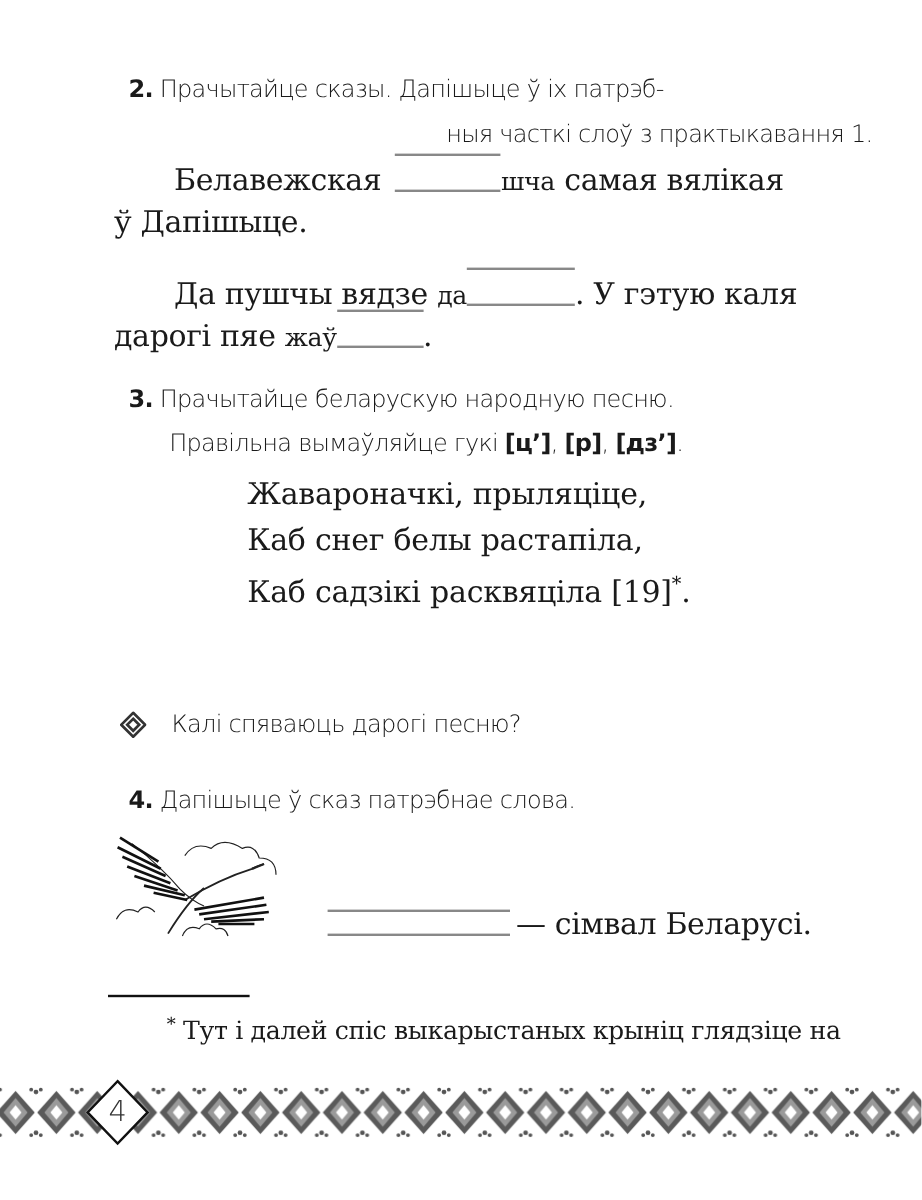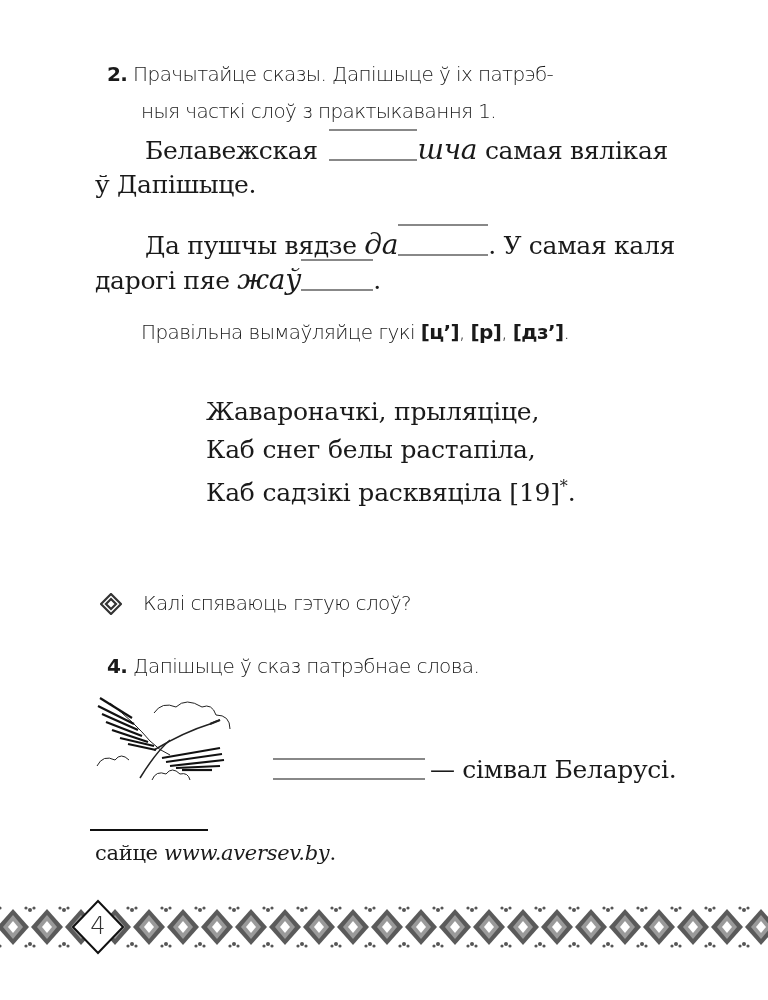--- a/index.html
+++ b/index.html
@@ -4,74 +4,75 @@
   <style>
     html, body { margin:0; padding:0; background:#ffffff; }
     body { width:768px; height:1000px; position:relative; overflow:hidden; color:#1a1a1a; }
     .sans { font-family: "DejaVu Sans", "Liberation Sans", sans-serif; }
     .serif { font-family: "DejaVu Serif", "Liberation Serif", serif; }
     .abs { position:absolute; }
     .task { font-size:20px; line-height:37px; letter-spacing:-0.6px; font-weight:300; }
     .task .num { font-weight:bold; }
     .task b { font-weight:bold; }
     .body-text { font-size:25px; line-height:40px; letter-spacing:-0.3px; }
-    .script { font-family: "DejaVu Serif", "Liberation Serif", serif; font-style:italic; font-size:28px; }
+    .script { font-family: "DejaVu Serif", "Liberation Serif", serif; font-size:21px; }
     .blank { display:inline-block; position:relative; height:22px; vertical-align:baseline; }
     .blank::before, .blank::after { content:""; position:absolute; left:0; right:0; height:2px; background:#888; }
     .blank::before { top:-8px; }
     .blank::after { bottom:-2px; }
     .poem { font-size:25px; line-height:37.5px; letter-spacing:-0.2px;margin-left:21px; }
     .footnote { font-size:21px; line-height:31px; letter-spacing:-0.3px; }
     .border-strip { left:0; top:905px; width:768px; height:45px; }
   </style>
 </head>
 <body>
 
 <div class="abs sans task" style="left:107px; top:56px; width:620px;">
   <div><span class="num">2.</span> <span>Прачытайце сказы. Дапішыце ў іх патрэб-</span></div>
-  <div style="padding-left:34px;">ныя часткі слоў з практыкавання 1.</div>
+  <div style="padding-left:34px;text-align:right;">ныя часткі слоў з практыкавання 1.</div>
 </div>
 
 <div class="abs serif body-text" style="left:145px; top:130px;">
   <span>Белавежская</span>
   <span class="blank" style="width:88px; margin-left:4px;"></span><span class="script">шча</span>
   <span>самая вялікая</span>
 </div>
 <div class="abs serif body-text" style="left:95px; top:165px;">ў Дапішыце.</div>
 
 <div class="abs serif body-text" style="left:145px; top:225px;">
   <span>Да пушчы вядзе</span>
-  <span class="script">да</span><span class="blank" style="width:90px;"></span><span>. У самая каля</span>
+  <span class="script">да</span><span class="blank" style="width:90px;"></span><span>. У гэтую каля</span>
 </div>
 
 <div class="abs serif body-text" style="left:95px; top:260px;">
   <span>дарогі пяе</span>
   <span class="script">жаў</span><span class="blank" style="width:72px;"></span><span>.</span>
 </div>
 
 <div class="abs sans task" style="left:107px; top:314px; width:620px;">
+  <div><span class="num">3.</span> <span>Прачытайце беларускую народную песню.</span></div>
   <div style="padding-left:34px;">
     <span>Правільна вымаўляйце гукі</span>
     <b>[ц’]</b><span>, </span><b>[р]</b><span>, </span><b>[дз’]</b><span>.</span>
   </div>
 </div>
 
 <div class="abs serif poem" style="left:185px; top:393px;">
   <div>Жавароначкі, прыляціце,</div>
   <div>Каб снег белы растапіла,</div>
   <div><span>Каб садзікі расквяціла [19]</span><sup style="font-size:16px;">*</sup><span>.</span></div>
 </div>
 
 <div class="abs" style="left:100px; top:593px; width:22px; height:22px;">
   <svg width="22" height="22" viewBox="0 0 22 22">
     <polygon points="11,1 21,11 11,21 1,11" fill="none" stroke="#333" stroke-width="2.2"></polygon>
     <polygon points="11,6 16,11 11,16 6,11" fill="none" stroke="#333" stroke-width="2.2"></polygon>
   </svg>
 </div>
-<div class="abs sans task" style="left:143px; top:585px;">Калі спяваюць гэтую слоў?</div>
+<div class="abs sans task" style="left:143px; top:585px;">Калі спяваюць дарогі песню?</div>
 
 <div class="abs sans task" style="left:107px; top:648px;">
   <span class="num">4.</span> <span>Дапішыце ў сказ патрэбнае слова.</span>
 </div>
 
 <div class="abs" style="left:92px; top:688px; width:150px; height:100px;">
   <svg width="150" height="100" viewBox="0 0 150 100">
     <g fill="none" stroke="#222" stroke-width="1">
       <path d="M62 25 q8 -12 22 -6 q10 -10 26 0 q10 -4 14 8 q14 0 14 14"></path>
       <path d="M5 78 q6 -12 18 -6 q6 -8 14 0"></path>
@@ -99,21 +100,21 @@
 </div>
 
 <div class="abs" style="left:273px; top:758px; width:152px; height:22px;">
   <div style="position:absolute; left:0; right:0; top:0; height:2px; background:#888;"></div>
   <div style="position:absolute; left:0; right:0; bottom:0; height:2px; background:#888;"></div>
 </div>
 <div class="abs serif body-text" style="left:430px; top:750px;text-align:right;">— сімвал Беларусі.</div>
 
 <div class="abs" style="left:90px; top:829px; width:118px; height:2px; background:#111;"></div>
 <div class="abs serif footnote" style="left:95px; top:838px; width:640px;">
-  <div><span>сайце</span> <i>www.aversev.by</i><span>.</span></div>
+  <div style="padding-left:44px;"><sup style="font-size:15px;">*</sup> <span>Тут і далей спіс выкарыстаных крыніц глядзіце на</span></div>
 </div>
 
 <div class="abs border-strip">
   <svg width="768" height="45" viewBox="0 0 768 45">
     <defs>
       <pattern id="orn" x="-4" y="0" width="34" height="45" patternUnits="userSpaceOnUse">
         <polygon points="17,4 33,22 17,40 1,22" fill="#5a5a5a"></polygon>
         <polygon points="17,10 27,22 17,34 7,22" fill="#9a9a9a"></polygon>
         <polygon points="17,16 22,22 17,28 12,22" fill="#ffffff"></polygon>
         <circle cx="0" cy="5" r="2" fill="#555"></circle>

